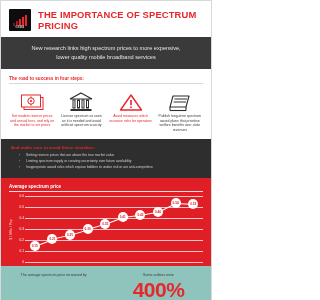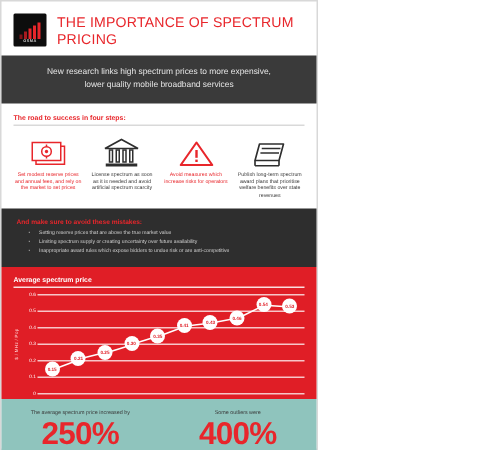--- a/index.html
+++ b/index.html
@@ -21,21 +21,21 @@
   }
   .logo-bars { display: flex; align-items: flex-end; gap: 1px; height: 11px; margin-bottom: 5px; }
   .logo-bars i { display: block; width: 2px; background: #e8262b; }
   .logo-bars i:nth-child(1) { height: 3px; background:#7e1418; }
   .logo-bars i:nth-child(2) { height: 5px; background:#a81a1f; }
   .logo-bars i:nth-child(3) { height: 7px; }
   .logo-bars i:nth-child(4) { height: 9px; }
   .logo-bars i:nth-child(5) { height: 11px; }
   .logo-word { position: absolute; bottom: 2px; left: 0; right: 0; text-align: center;
     font-size: 2.6px; letter-spacing: .3px; color: #cfcfcf; font-weight: bold; }
-  .title { color: #e8262b; font-size: 9.4px; font-weight: normal; line-height: 11px;
+  .title { color: #e8262b; font-size: 9.4px; font-weight: bold; line-height: 11px;
            letter-spacing: .15px; text-transform: uppercase; }
 
   
   .subhead { background: #3a3a3a; color: #e4e4e4; text-align: center;
     padding: 7px 14px 8px 14px; font-size: 5.6px; line-height: 8.5px; }
 
   
   .steps-wrap { padding: 7px 8px 2px 8px; }
   .steps-title { color: #e8262b; font-size: 4.6px; font-weight: bold; margin-bottom: 2px; }
   .rule { height: 1px; background: #d9d9d9; margin-bottom: 6px; }
@@ -222,21 +222,20 @@
           <div class="marker" style="left: 133.006px; top: 15.4px;">0.46</div>
           <div class="marker" style="left: 150.608px; top: 6.6px;">0.54</div>
           <div class="marker" style="left: 168.21px; top: 7.7px;">0.53</div>
         </div>
     </div>
   </div>
 
   <div class="footer">
     <div class="fcol">
       <div class="fcap">The average spectrum price increased by</div>
-      <div class="fbig">250%</div>
 
     </div>
     <div class="fcol">
       <div class="fcap">Some outliers were</div>
       <div class="fbig">400%</div>
 
     </div>
   </div>
 
 </div>

